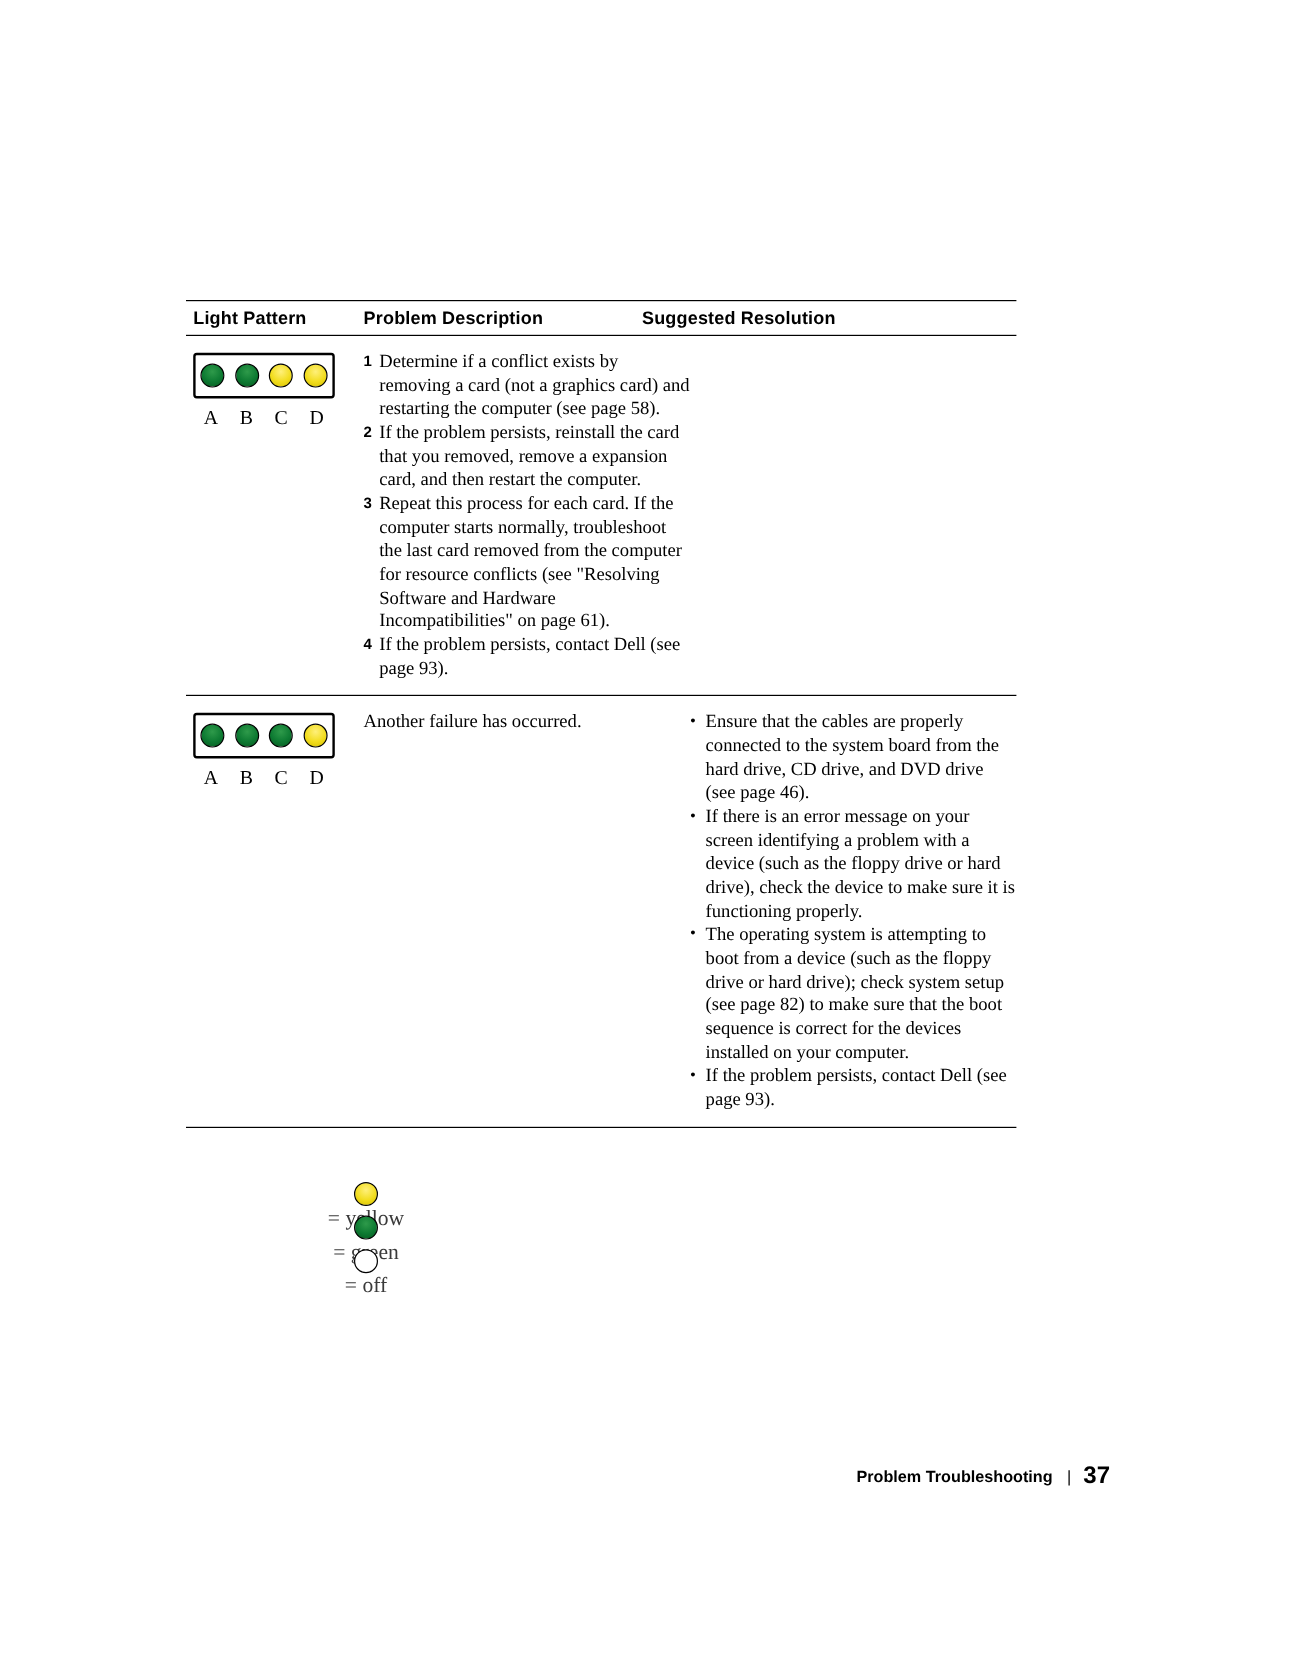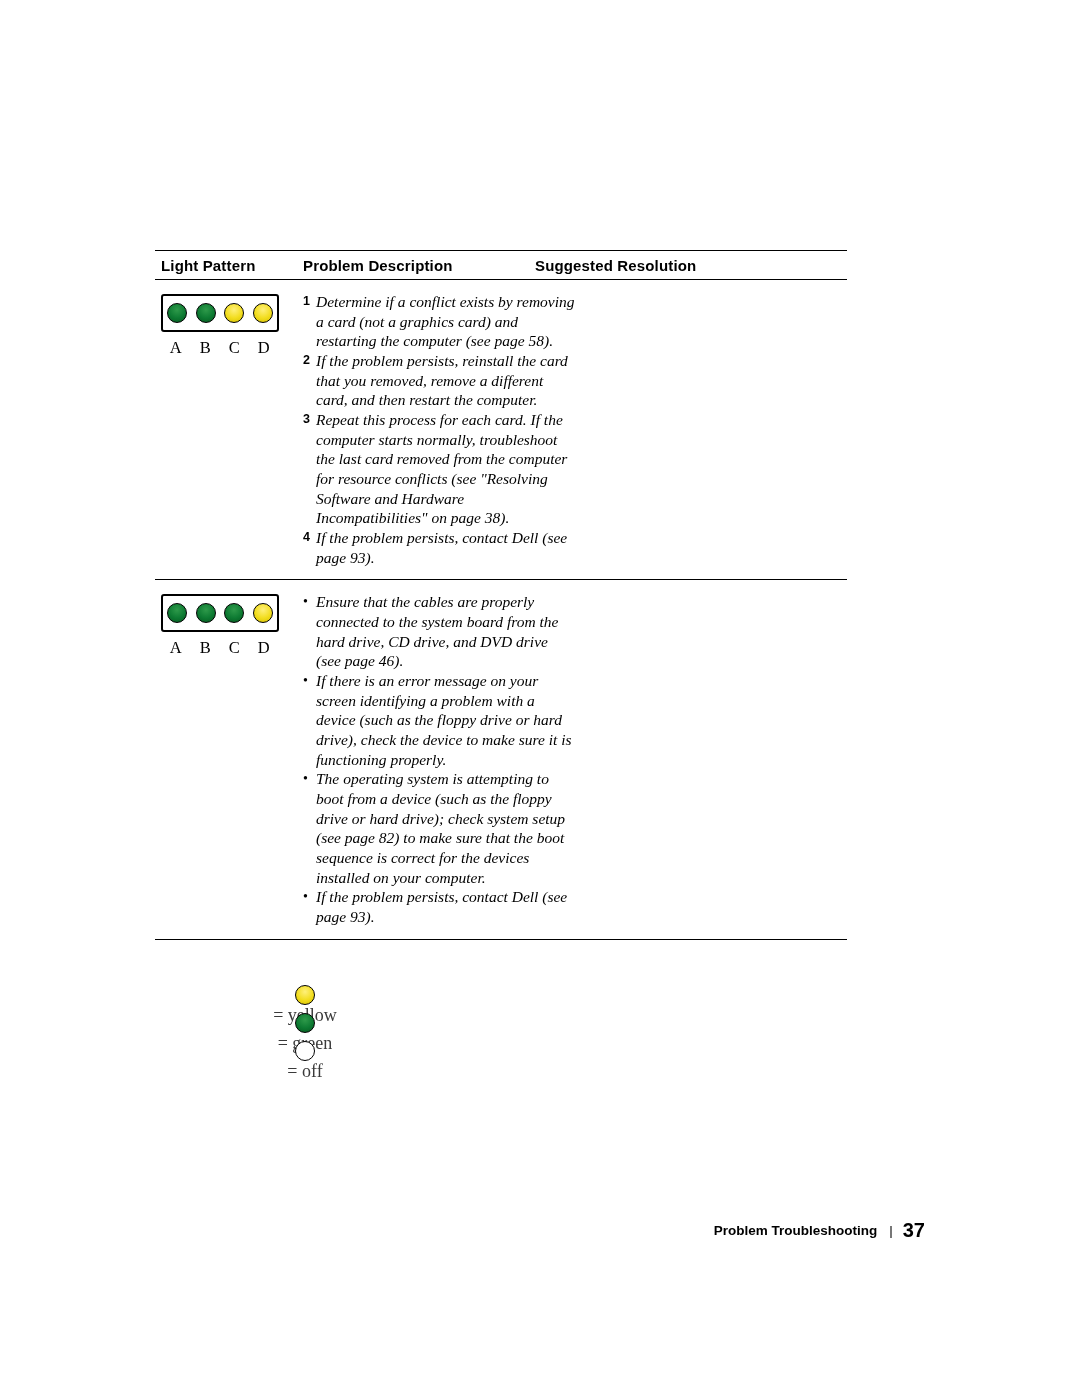--- a/index.html
+++ b/index.html
@@ -113,21 +113,20 @@
     width: 13px;
     flex: 0 0 13px;
     font-size: 14px;
     line-height: 1.42;
     text-align: left;
   }
   .step-text {
     flex: 1 1 auto;
     font-size: 15.5px;
     line-height: 1.27;
-    font-style: italic;
   }
 
   
   .legend {
     position: absolute;
     left: 155px;
     top: 985px;
     width: 300px;
   }
   .legend-row {
@@ -193,25 +192,25 @@
           <span>D</span>
         </div>
       </div>
       <div class="cell c3">
         <div class="step">
           <div class="step-num">1</div>
           <div class="step-text">Determine if a conflict exists by removing a card (not a graphics card) and restarting the computer (see page 58).</div>
         </div>
         <div class="step">
           <div class="step-num">2</div>
-          <div class="step-text">If the problem persists, reinstall the card that you removed, remove a different card, and then restart the computer.</div>
+          <div class="step-text">If the problem persists, reinstall the card that you removed, remove a expansion card, and then restart the computer.</div>
         </div>
         <div class="step">
           <div class="step-num">3</div>
-          <div class="step-text">Repeat this process for each card. If the computer starts normally, troubleshoot the last card removed from the computer for resource conflicts (see "Resolving Software and Hardware Incompatibilities" on page 38).</div>
+          <div class="step-text">Repeat this process for each card. If the computer starts normally, troubleshoot the last card removed from the computer for resource conflicts (see "Resolving Software and Hardware Incompatibilities" on page 61).</div>
         </div>
         <div class="step">
           <div class="step-num">4</div>
           <div class="step-text">If the problem persists, contact Dell (see page 93).</div>
         </div>
       </div>
     </div>
 
     <div class="trow">
       <div class="cell c1">
@@ -221,20 +220,21 @@
           <span class="led green"></span>
           <span class="led yellow"></span>
         </div>
         <div class="led-letters">
           <span>A</span>
           <span>B</span>
           <span>C</span>
           <span>D</span>
         </div>
       </div>
+      <div class="cell c2">Another failure has occurred.</div>
       <div class="cell c3">
         <div class="step">
           <div class="step-bullet">•</div>
           <div class="step-text">Ensure that the cables are properly connected to the system board from the hard drive, CD drive, and DVD drive (see page 46).</div>
         </div>
         <div class="step">
           <div class="step-bullet">•</div>
           <div class="step-text">If there is an error message on your screen identifying a problem with a device (such as the floppy drive or hard drive), check the device to make sure it is functioning properly.</div>
         </div>
         <div class="step">

